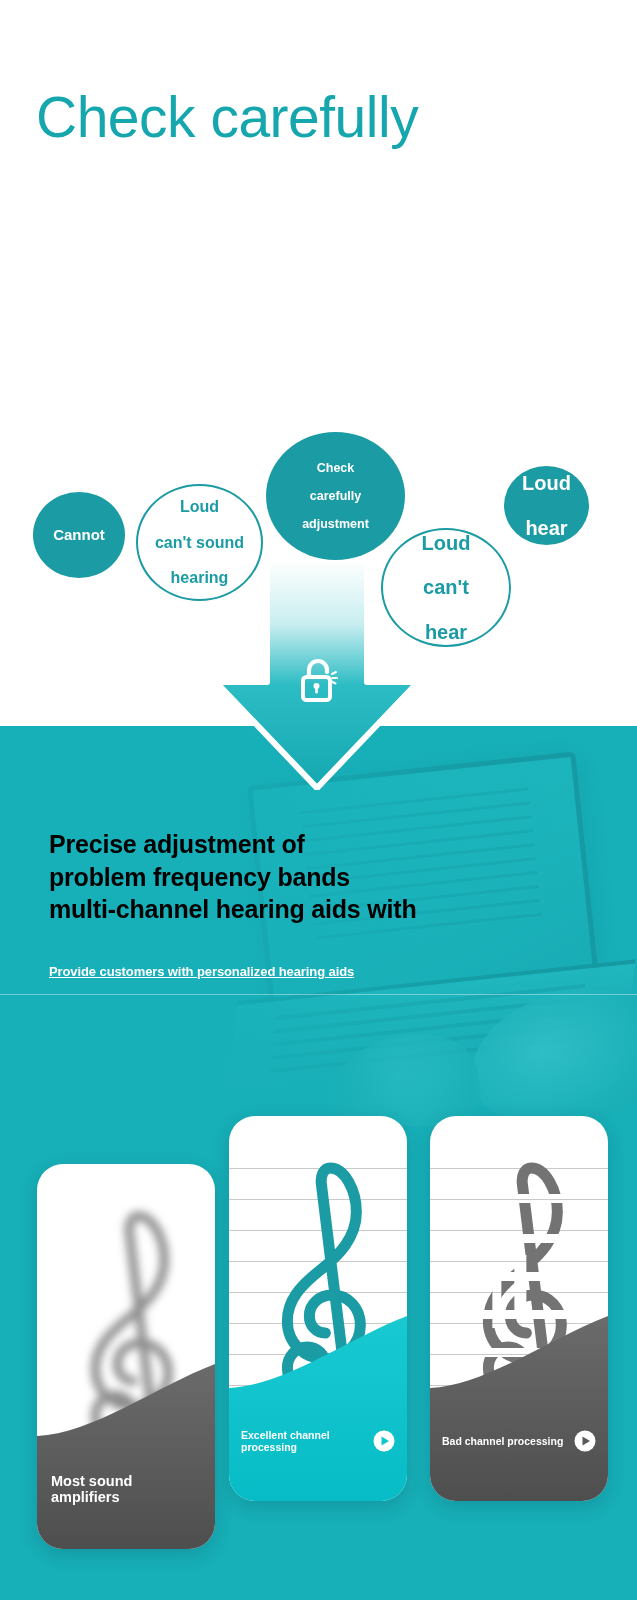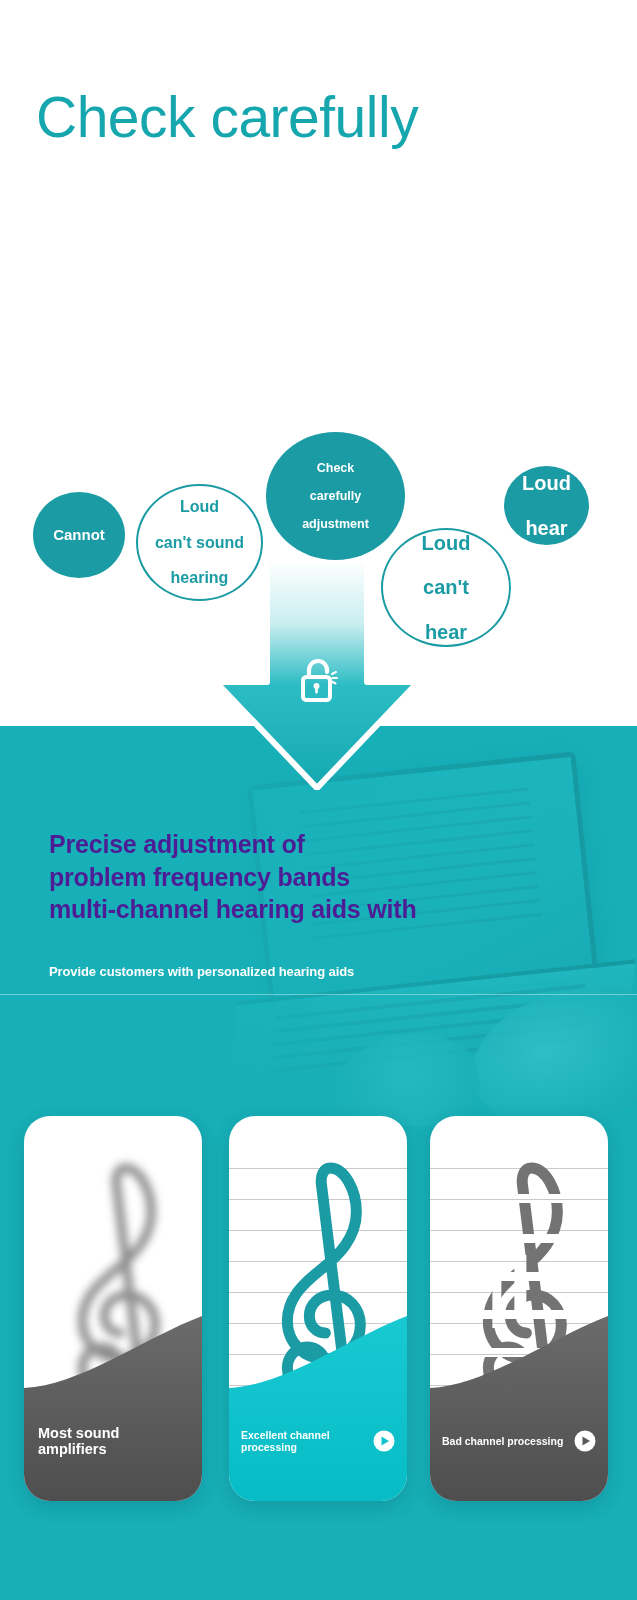--- a/index.html
+++ b/index.html
@@ -156,34 +156,35 @@
   .teal-overlay {
     position: absolute; left:0; top:0; width:637px; height:400px;
     background: linear-gradient(90deg, rgba(23,175,184,0.97) 0%, rgba(23,175,184,0.86) 38%, rgba(23,175,184,0.55) 72%, rgba(23,175,184,0.45) 100%);
   }
 
   .band-title {
     position: absolute;
     left: 49px; top: 102px;
     font-size: 25px;
     font-weight: 700;
-    color: #4c1d95;
+    color: #000000;
     line-height: 1.30;
     letter-spacing: -0.2px;
     z-index: 4;
   }
   .band-caption {
     position: absolute;
     left: 49px; top: 238px;
     font-size: 13px;
     font-weight: 700;
     color: #ffffff;
     letter-spacing: -0.1px;
     z-index: 4;
     white-space: nowrap;
+    text-decoration: underline;
   }
   .band-divider {
     position: absolute;
     left: 0; top: 268px;
     width: 637px; height: 1px;
     background: rgba(255,255,255,0.38);
     z-index: 4;
   }
 
   
@@ -196,21 +197,21 @@
   .card {
     position: absolute;
     top: 0;
     width: 178px;
     height: 385px;
     border-radius: 26px;
     overflow: hidden;
     background: #ffffff;
     box-shadow: 0 6px 18px rgba(0,50,60,0.18);
   }
-  #card-1 { left: 24px; }
+  #card-1 { left: 37px; margin-top: 48px; }
   #card-2 { left: 229px; }
   #card-3 { left: 430px; }
 
   .card-staff {
     position: absolute; left: 0; top: 52px; width: 100%; height: 290px;
   }
   .card-staff i {
     display: block; height: 1px; background: #c9c9c9; margin-bottom: 30px;
   }
   .clef {

